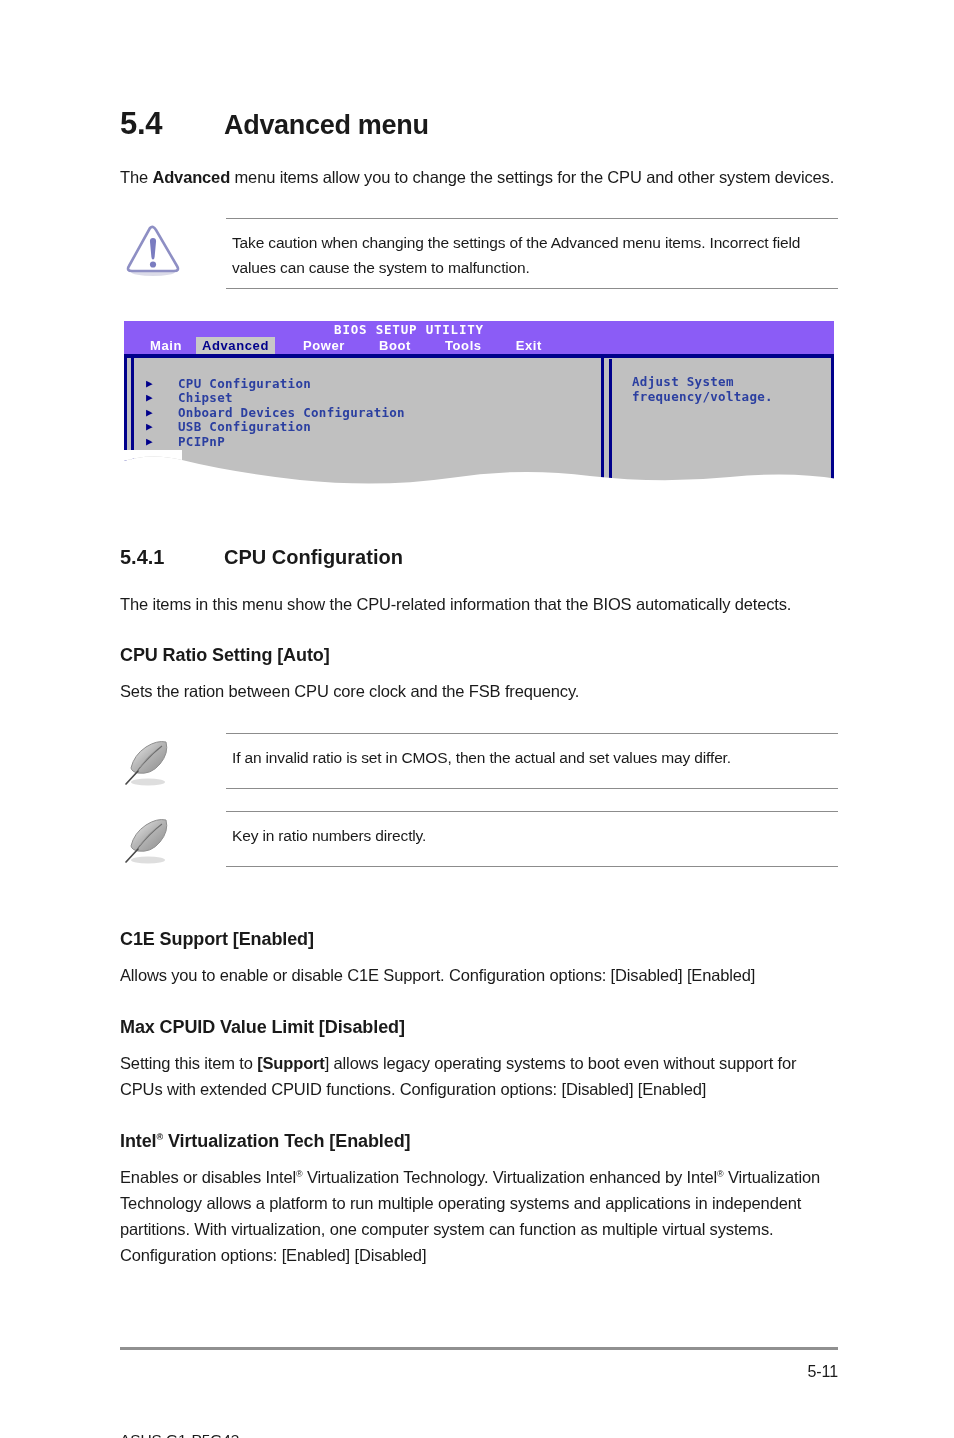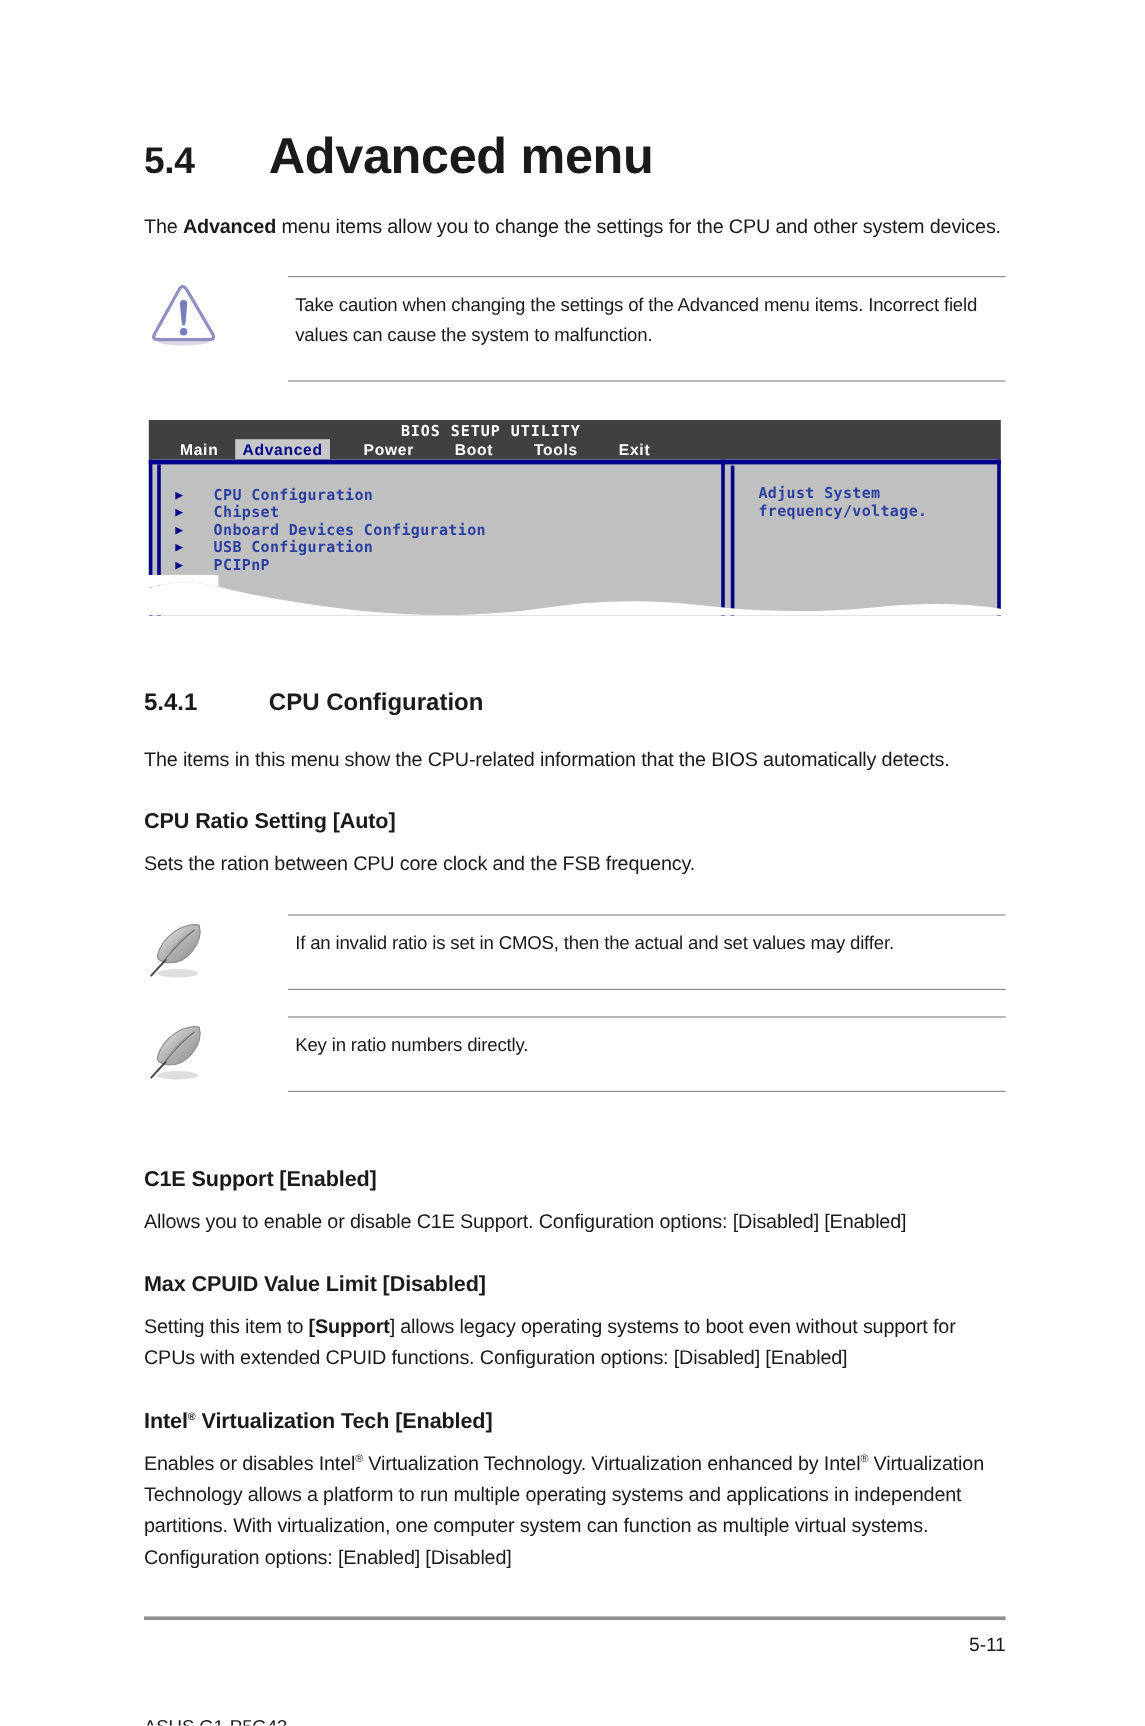--- a/index.html
+++ b/index.html
@@ -38,21 +38,21 @@
     padding-top: 106px;
   }
   .h1-num {
     font-size: 31px;
     font-weight: bold;
     letter-spacing: -0.3px;
     width: 104px;
     flex: 0 0 104px;
   }
   .h1-title {
-    font-size: 42px;
+    font-size: 27px;
     font-weight: bold;
     letter-spacing: -0.3px;
   }
 
   .h2-row {
     display: flex;
     align-items: baseline;
     margin: 0;
   }
   .h2-num {
@@ -96,22 +96,21 @@
     flex: 0 0 106px;
     display: flex;
     align-items: flex-start;
     justify-content: flex-start;
     padding-top: 4px;
   }
   .note-body {
     flex: 1 1 auto;
     border-top: 1.5px solid #8c8c8c;
     border-bottom: 1.5px solid #8c8c8c;
-    padding: 11px 0 25px 6px;
-    margin-left: 14px;
+    padding: 11px 0 8px 6px;
   }
   .note-body .para { font-size: 15.5px; line-height: 25px; }
 
   
   .bios {
     position: relative;
     width: 718px;
     height: 163px;
     overflow: hidden;
   }
@@ -119,21 +118,21 @@
     position: absolute;
     left: 0; top: 0;
     width: 718px;
     height: 200px;
   }
   .bios-titlebar {
     position: absolute;
     left: 4px; top: 0;
     width: 710px;
     height: 33px;
-    background: #404040;
+    background: #8b5cf6;
   }
   .bios-utility {
     position: absolute;
     left: 0; top: 1px;
     width: 570px;
     text-align: center;
     color: #ffffff;
     font-family: "DejaVu Sans Mono", monospace;
     font-size: 12.5px;
     font-weight: bold;

